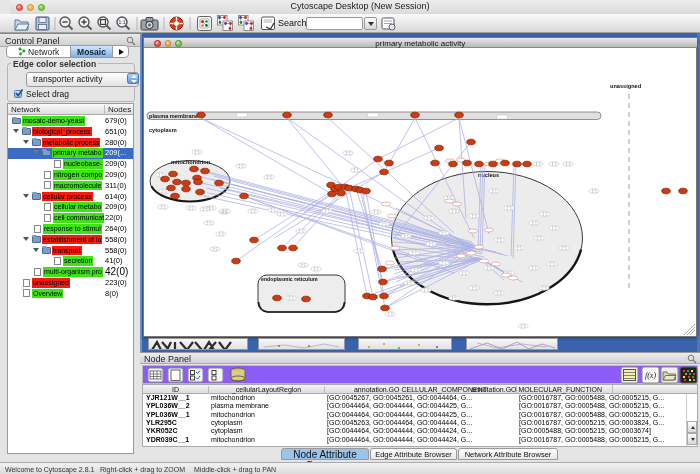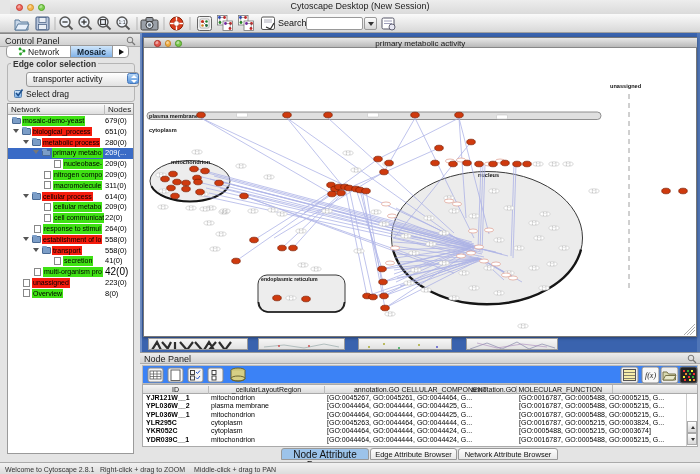--- a/index.html
+++ b/index.html
@@ -617,21 +617,21 @@
       </div>
     </div>
     <div class="abs" style="left:140px;top:352px;width:560px;height:110px;background:#e4e4e4">
       <div class="abs" style="left:0;top:0;width:560px;height:12px;background:linear-gradient(#ececec,#d2d2d2);border-bottom:1px solid #aaa;border-top:1px solid #999">
         <span class="abs" style="left:4px;top:1px;font-size:9px;color:#222">Node Panel</span>
         <svg width="10" height="10" viewBox="0 0 10 10" class="abs" style="left:547px;top:1px">
           <circle cx="4" cy="4" r="2.8" fill="none" stroke="#777" stroke-width="1"></circle>
           <line x1="6" y1="6" x2="9" y2="9" stroke="#777" stroke-width="1.2"></line>
         </svg>
       </div>
-      <div class="abs" style="left:2px;top:13px;width:556px;height:19px;background:#3b82f6;border:1px solid #bbb">
+      <div class="abs" style="left:2px;top:13px;width:556px;height:19px;background:#8b5cf6;border:1px solid #bbb">
         <svg width="560" height="20" viewBox="0 0 560 20" style="position:absolute;left:0;top:0">
           <g transform="translate(5,2)">
             <rect x="0" y="0" width="15" height="14" rx="2" fill="#f4f4f4" stroke="#888"></rect>
             <rect x="2" y="3" width="11" height="8" fill="#fff" stroke="#555" stroke-width="0.8"></rect>
             <line x1="2" y1="6" x2="13" y2="6" stroke="#555" stroke-width="0.7"></line>
             <line x1="2" y1="8.5" x2="13" y2="8.5" stroke="#555" stroke-width="0.7"></line>
             <line x1="5.5" y1="3" x2="5.5" y2="11" stroke="#555" stroke-width="0.7"></line>
             <line x1="9" y1="3" x2="9" y2="11" stroke="#555" stroke-width="0.7"></line>
           </g>
           <g transform="translate(25,2)">

